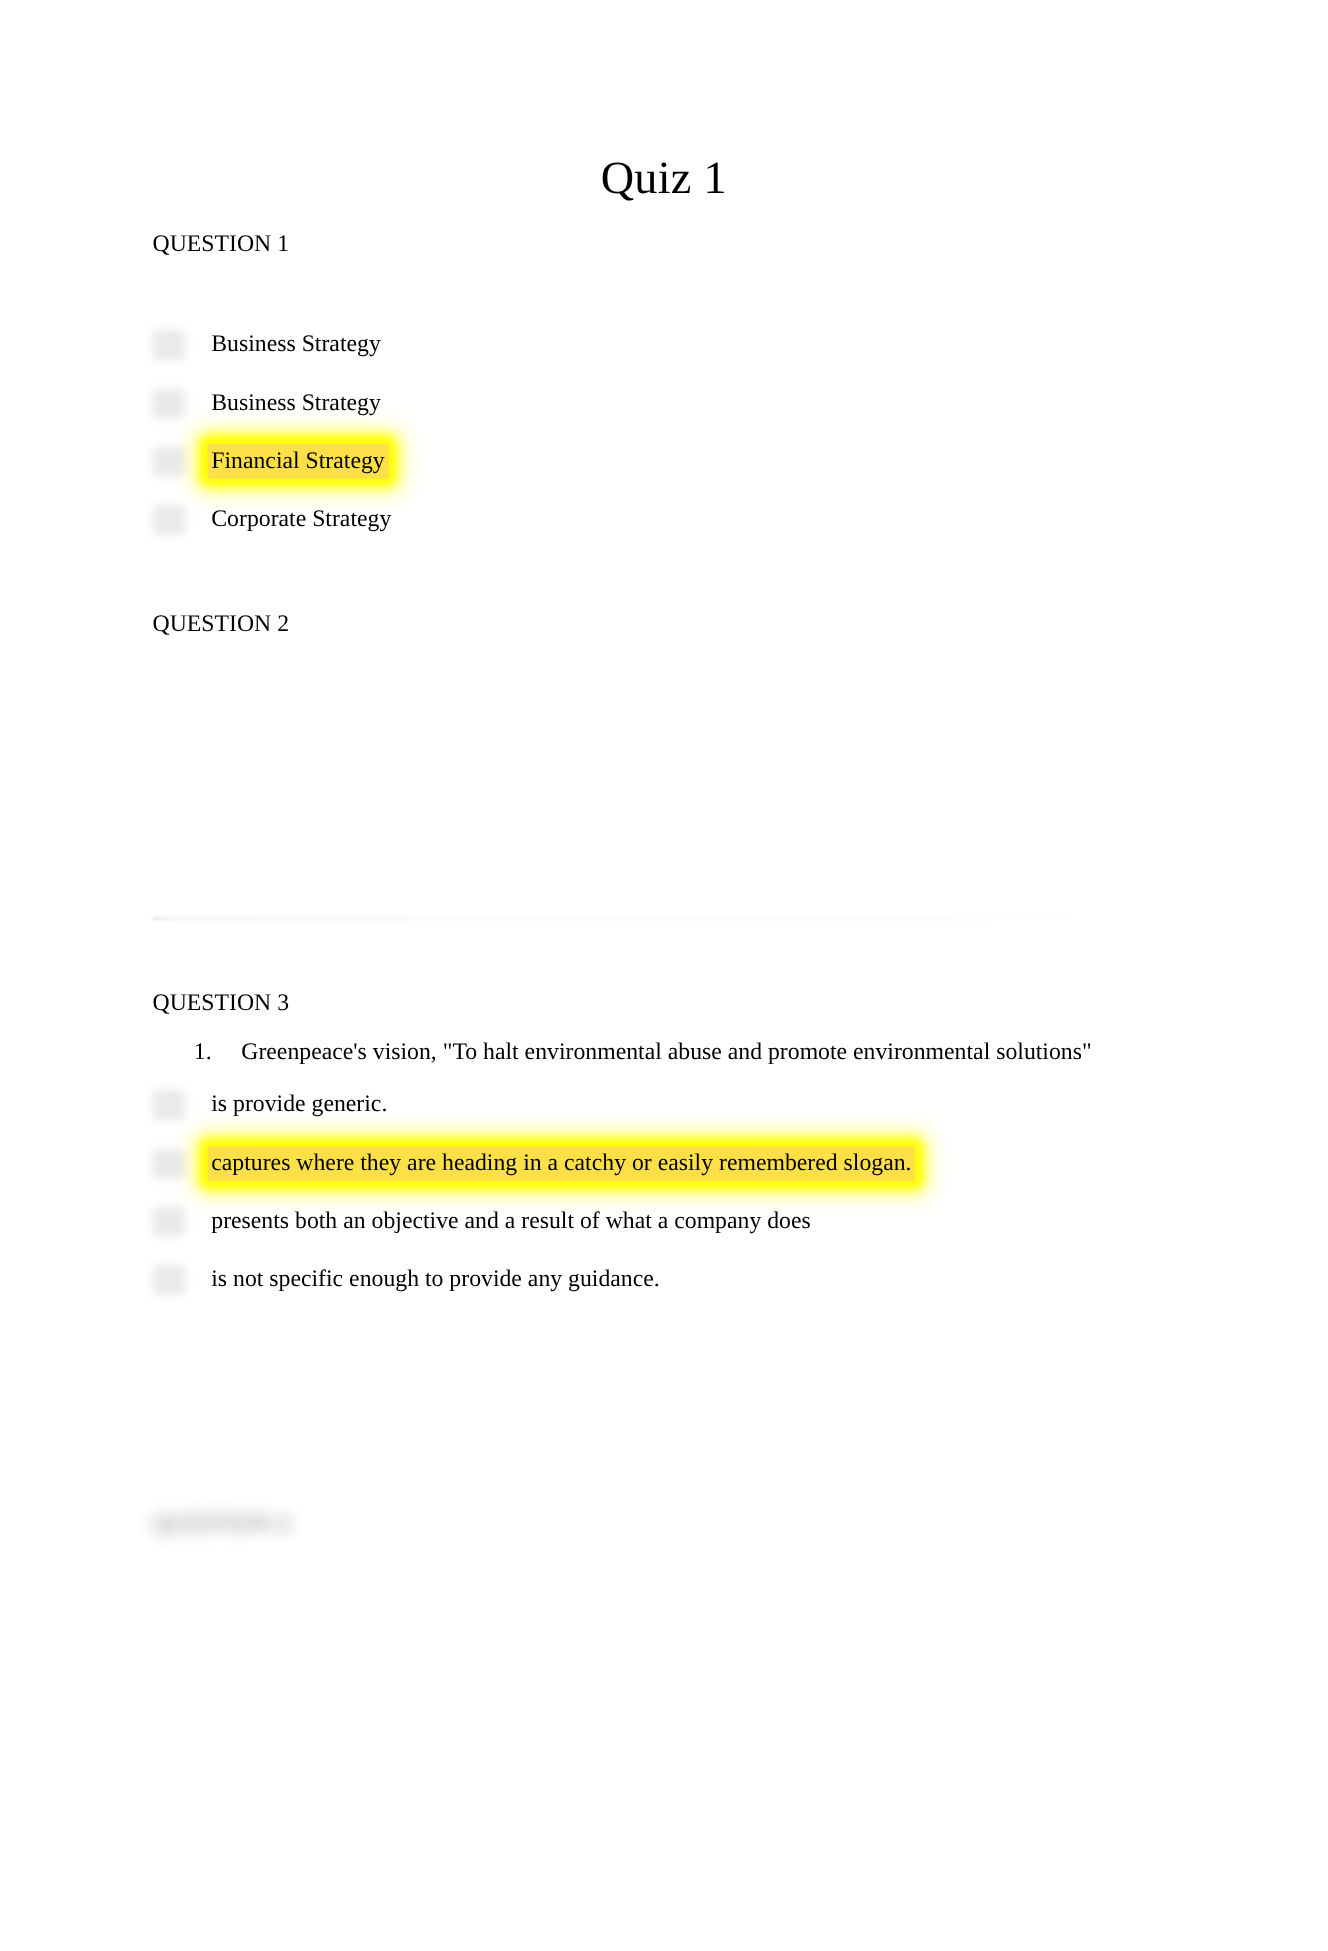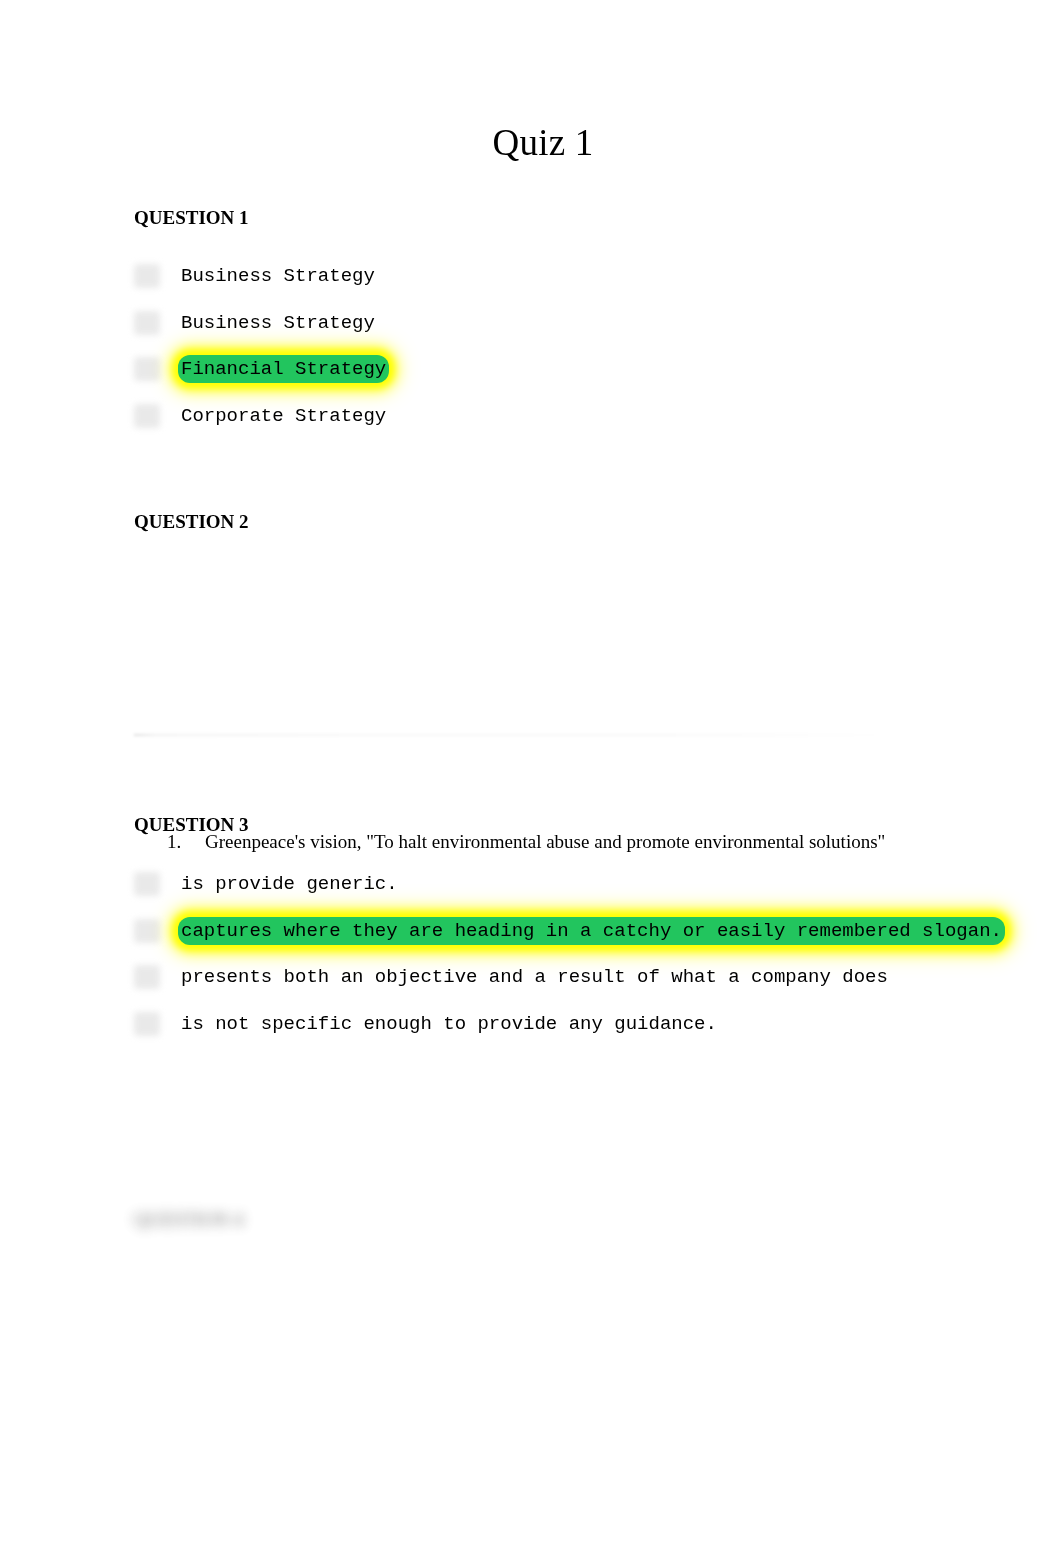--- a/index.html
+++ b/index.html
@@ -13,21 +13,21 @@
     height: 1561px;
     position: relative;
     overflow: hidden;
     font-family: "Liberation Serif", "DejaVu Serif", serif;
     color: #000000;
     -webkit-font-smoothing: antialiased;
   }
 
   .page {
     position: absolute;
-    left: 12px; top: 0;
+    left: 0; top: 0;
     width: 1014px;
     height: 1561px;
   }
 
   
   .doc-title {
     position: absolute;
     left: 0;
     top: 120px;
     width: 1062px;
@@ -37,23 +37,22 @@
     font-weight: 400;
     letter-spacing: 0.2px;
   }
 
   
   .q-heading {
     position: absolute;
     left: 122px;
     font-size: 19px;
     line-height: 24px;
-    font-weight: 700;
+    font-weight: 400;
     white-space: nowrap;
-    margin-top: 22px;
   }
 
   
   .q-stem {
     position: absolute;
     left: 155px;
     font-size: 19px;
     line-height: 26px;
     white-space: nowrap;
   }
@@ -79,29 +78,28 @@
     background: #d8d8d8;
     opacity: 0.55;
     filter: blur(3.2px);
   }
   .opt-text {
     font-size: 19px;
     line-height: 26px;
     white-space: nowrap;
     position: relative;
     padding: 1px 3px;
-    font-family: Liberation Mono, monospace;
   }
   .opt-text.hl {
-    background: #22c55e;
+    background: #fde047;
     box-shadow:
       0 0 7px 5px #ffff00,
       0 0 13px 8px rgba(255,255,0,0.65),
       0 0 20px 12px rgba(255,255,0,0.25);
-    border-radius: 12px;
+    border-radius: 2px;
   }
 
   
   .divider {
     position: absolute;
     left: 122px;
     top: 734px;
     width: 750px;
     height: 2px;
     background: linear-gradient(to right,

